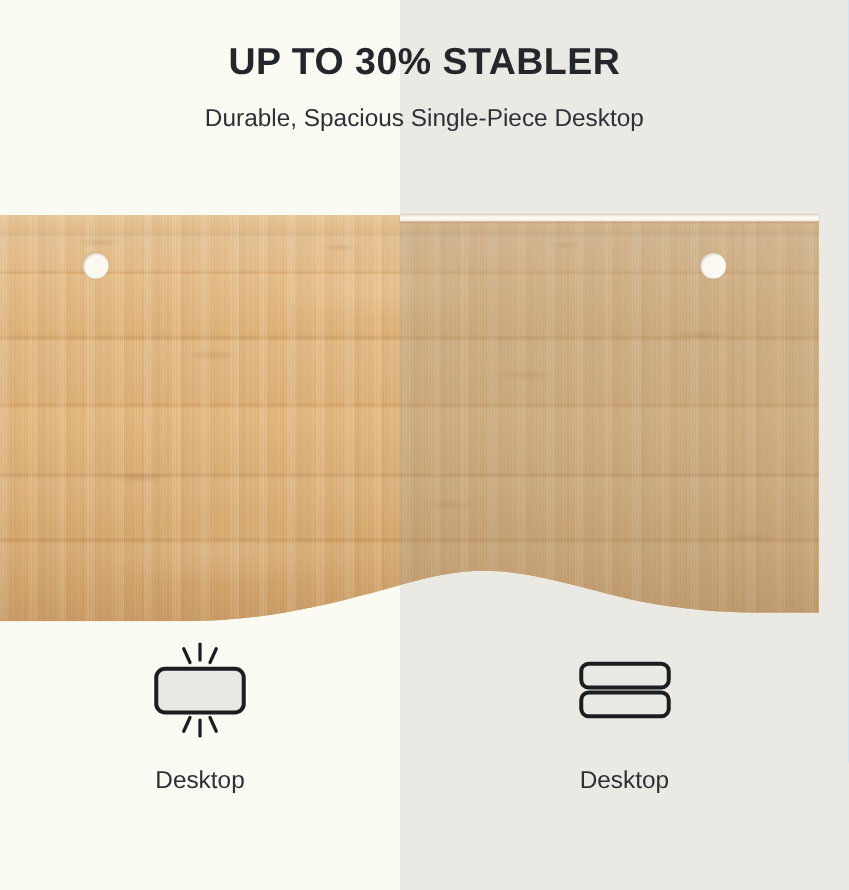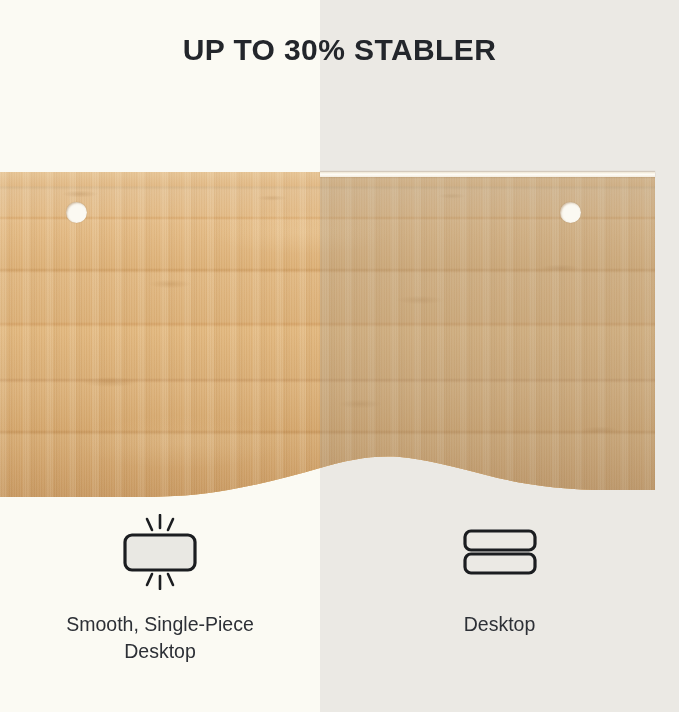--- a/index.html
+++ b/index.html
@@ -192,20 +192,21 @@
 </style>
 </head>
 <body>
 
 <div id="infographic">
 
   <div class="bg-left"></div>
   <div class="bg-right"></div>
 
   <div class="headline">UP TO 30% STABLER</div>
+  <div class="subhead">Durable, Spacious Single-Piece Desktop</div>
 
   <div class="desk-wrap">
     <div class="desk-clip">
       <div class="wood"></div>
       <div class="wood-knots"></div>
       <div class="wood-sheen"></div>
       <div class="wood-scrim"></div>
     </div>
   </div>
 
@@ -229,21 +230,20 @@
   </div>
 
   <div class="icon-cell right">
     <svg width="96" height="62" viewBox="0 0 96 62">
       <rect x="13" y="10" width="70" height="19" rx="6" ry="6" fill="none" stroke="#1b1d20" stroke-width="3.2"></rect>
       <rect x="13" y="33" width="70" height="19" rx="6" ry="6" fill="none" stroke="#1b1d20" stroke-width="3.2"></rect>
     </svg>
   </div>
 
   <div class="caption left">
-    <span class="line">Smooth, Single-Piece</span>
     <span class="line">Desktop</span>
   </div>
 
   <div class="caption right">
     <span class="line">Desktop</span>
   </div>
 
 </div>
 
 </body></html>

